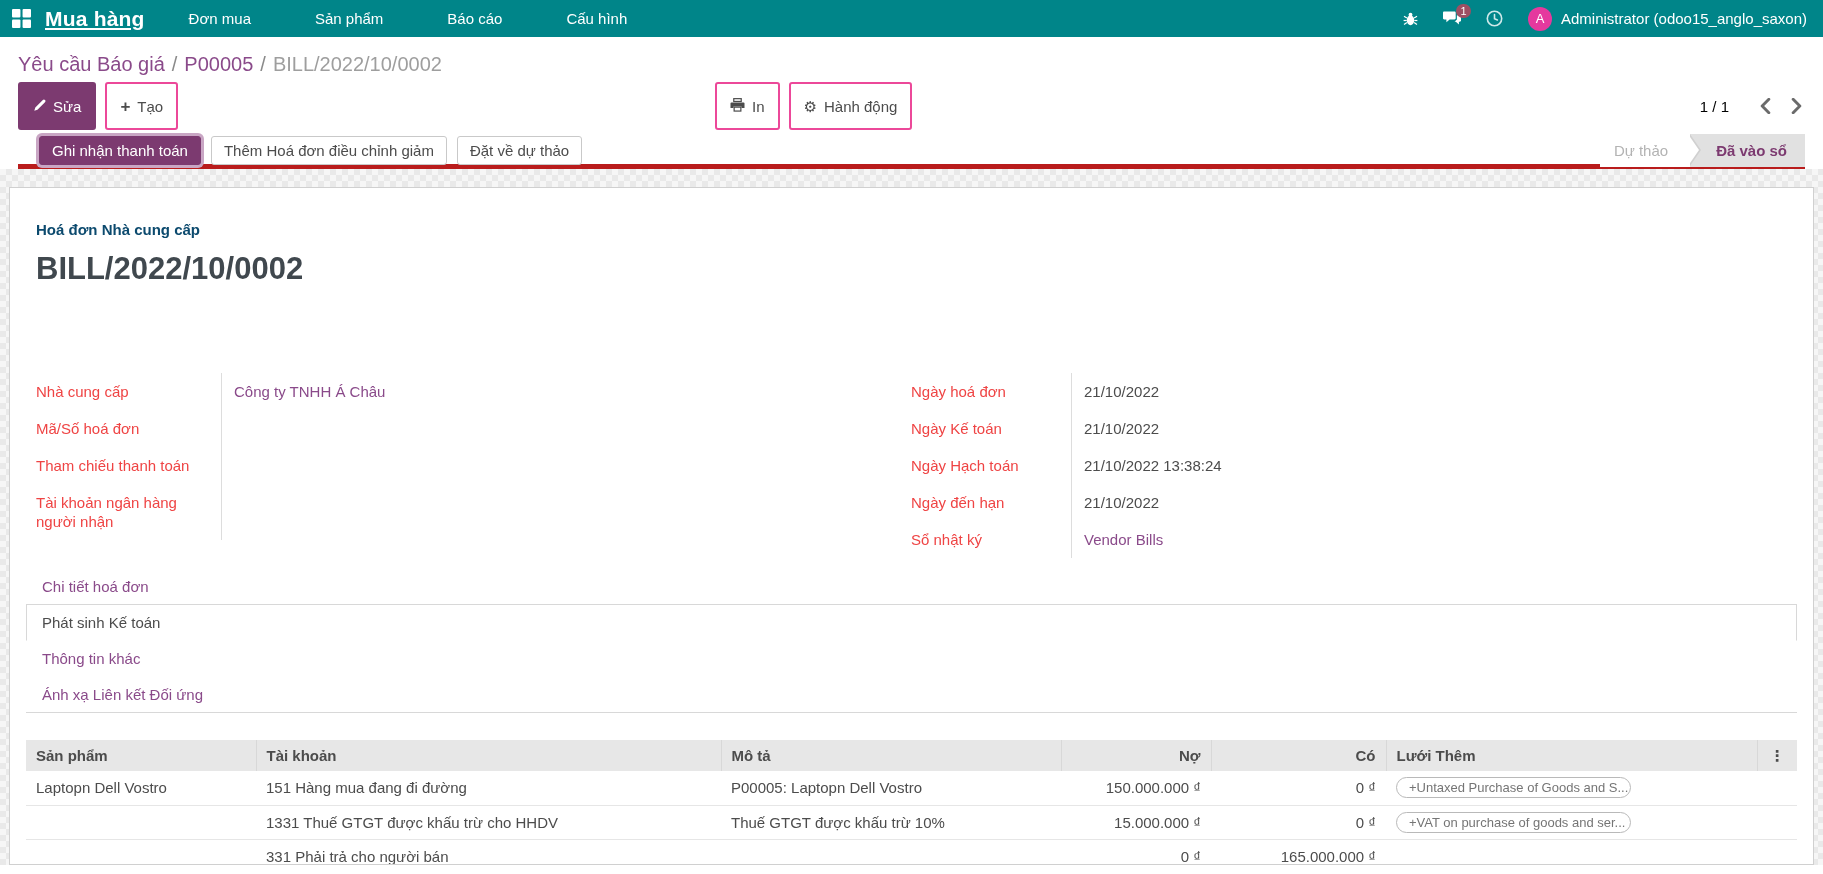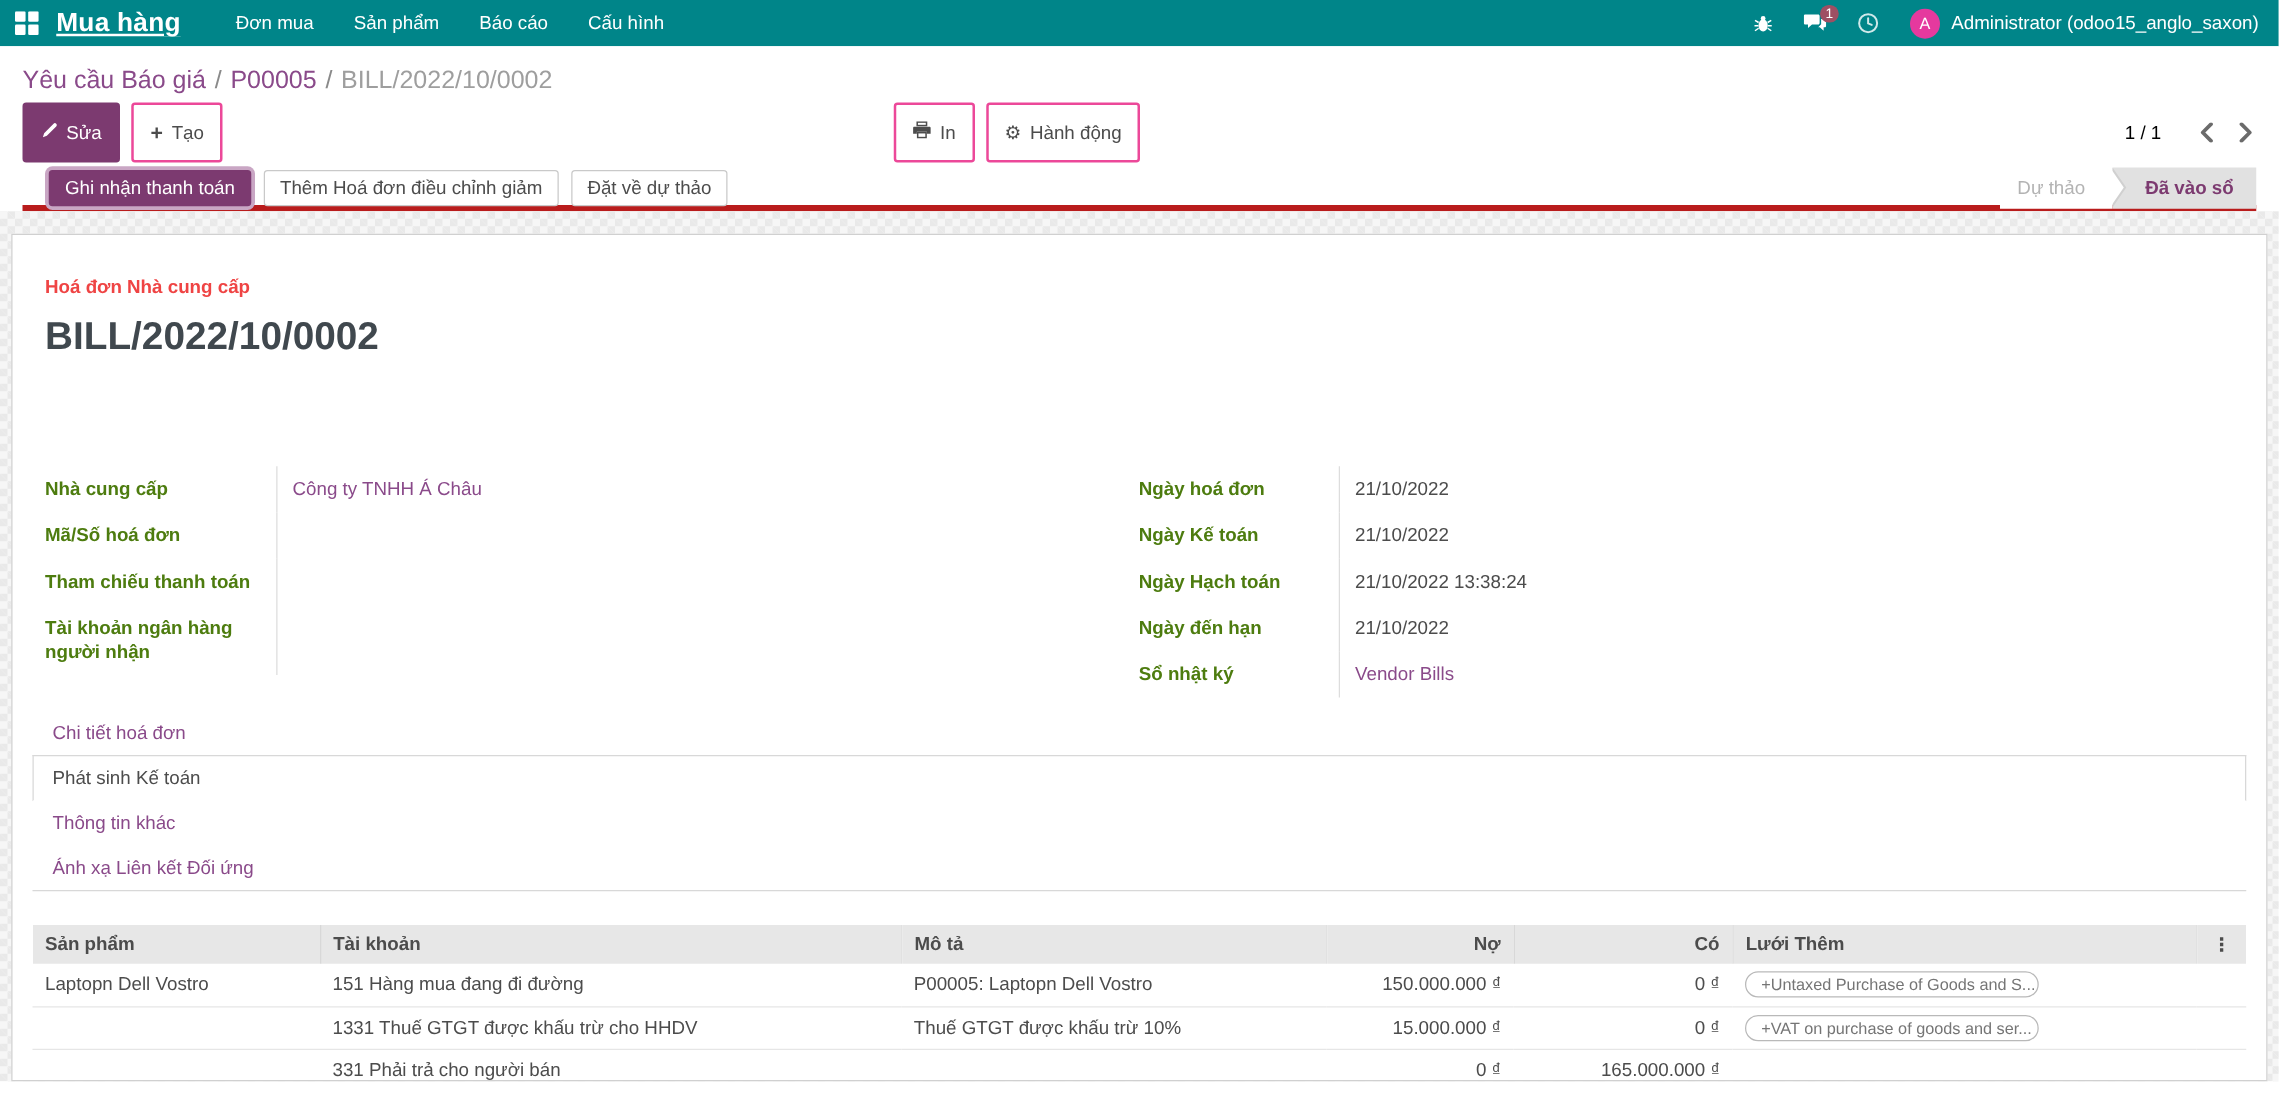--- a/index.html
+++ b/index.html
@@ -10,21 +10,21 @@
   }
   .clickable { cursor: pointer; }
 
   
   .navbar {
     height: 37px; background: var(--navbar-bg, #008589);
     display: flex; align-items: center; padding: 0 16px 0 12px; color: #fff;
   }
   .navbar .apps { display: flex; align-items: center; }
   .brand { font-size: 21px; font-weight: 700; margin: 0 44px 0 14px; letter-spacing: .2px; text-decoration: underline; }
-  .nav-menu { display: flex; gap: 32px; font-size: 15px; }
+  .nav-menu { display: flex; gap: 64px; font-size: 15px; }
   .nav-menu span { cursor: pointer; }
   .nav-right { margin-left: auto; display: flex; align-items: center; gap: 25px; }
   .nav-icon { position: relative; display: flex; align-items: center; cursor: pointer; }
   .badge {
     position: absolute; top: -7px; right: -10px; background: var(--badge-bg, #9e4f63);
     color: #fff; font-size: 11px; line-height: 14px; min-width: 15px; text-align: center;
     border-radius: 8px; padding: 0 4px;
   }
   .user { display: flex; align-items: center; gap: 9px; cursor: pointer; }
   .avatar {
@@ -88,29 +88,29 @@
     background-color: #f6f6f6;
     background-image:
       linear-gradient(45deg, #e9e9e9 25%, transparent 25%, transparent 75%, #e9e9e9 75%),
       linear-gradient(45deg, #e9e9e9 25%, transparent 25%, transparent 75%, #e9e9e9 75%);
     background-size: 12px 12px; background-position: 0 0, 6px 6px;
   }
   .sheet {
     background: #fff; border: 1px solid #d0d0d0; height: 100%;
     padding: 33px 16px 0 16px; overflow: hidden;
   }
-  .doc-type { font-size: 15px; font-weight: 700; color: #ef4444; padding-left: 10px; }
+  .doc-type { font-size: 15px; font-weight: 700; color: #0c4a6e; padding-left: 10px; }
   .doc-title { font-size: 31px; font-weight: 700; color: var(--title-color, #40484e); margin-top: 13px; padding-left: 10px; }
 
   
   .field-groups { display: flex; margin-top: 86px; }
   .group { display: grid; align-content: start; }
   .group-left { width: 885px; grid-template-columns: 185px 1fr; padding-left: 10px; }
   .group-right { width: 700px; grid-template-columns: 160px 1fr; }
-  .f-label { font-weight: 700; color: #4d7c0f; padding: 9px 12px 9px 0; line-height: 19px; }
+  .f-label { font-weight: 400; color: #ef4444; padding: 9px 12px 9px 0; line-height: 19px; }
   .f-value { border-left: 1px solid #ddd; padding: 9px 0 9px 12px; line-height: 19px; min-height: 37px; }
   .f-value a { color: var(--link, #8a4a8a); text-decoration: none; cursor: pointer; }
 
   
   .tabs { margin-top: 10px; border-bottom: 1px solid #d8d8d8; display: flex; padding-left: 0; flex-direction: column; }
   .tab {
     padding: 9px 15px; font-size: 15px; color: var(--link, #8a4a8a);
     cursor: pointer; border: 1px solid transparent; margin-bottom: -1px; white-space: nowrap;
   }
   .tab.active {

